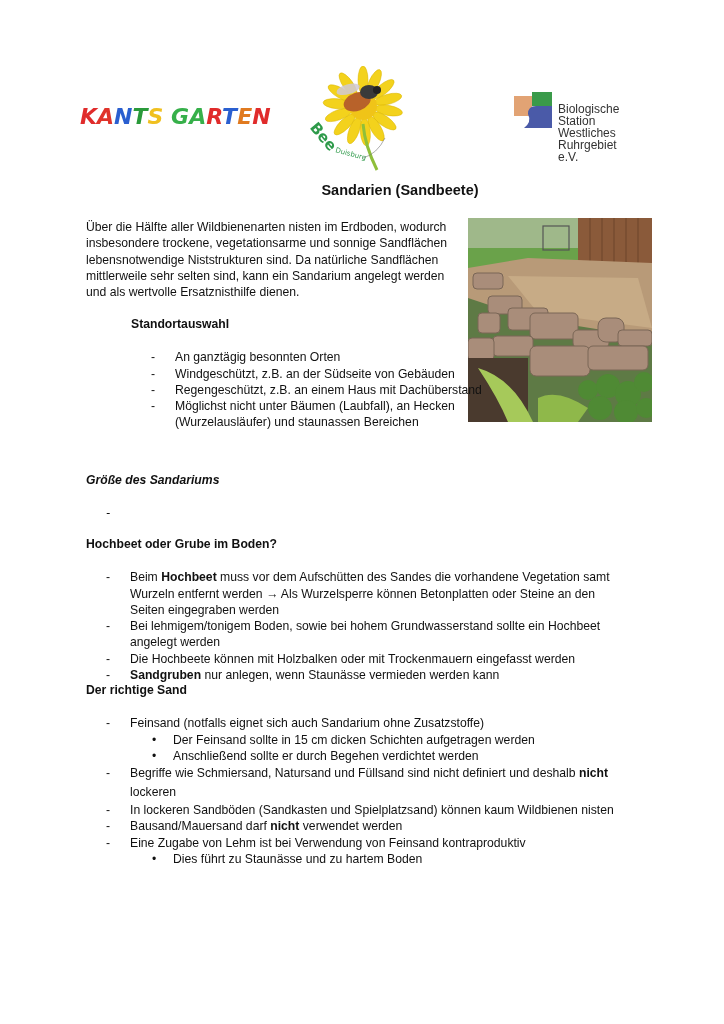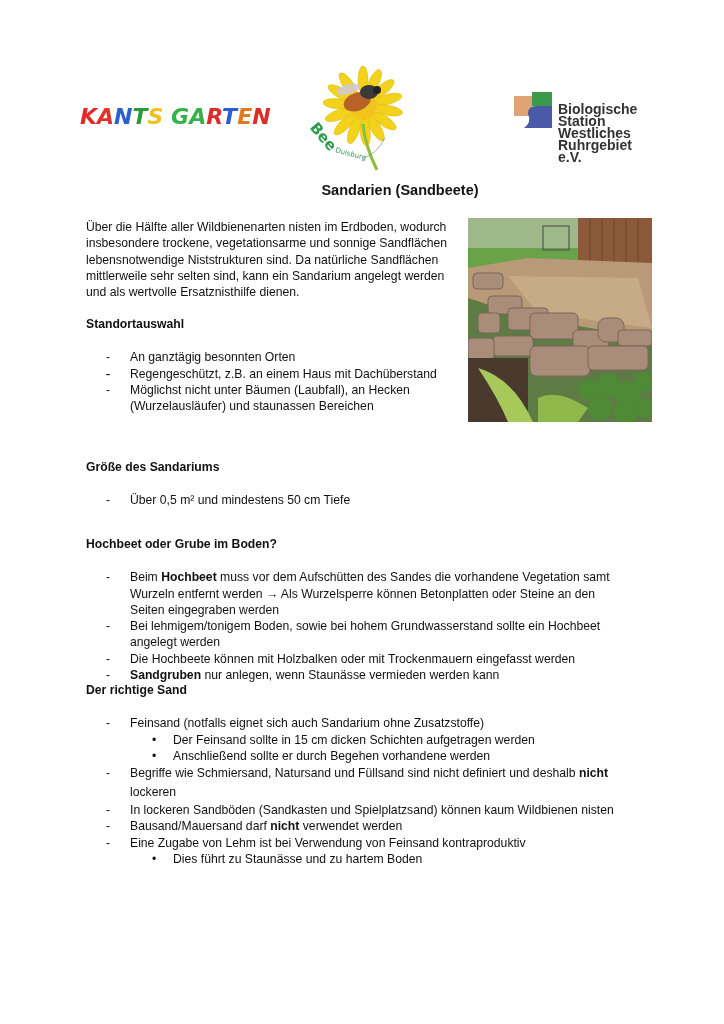--- a/index.html
+++ b/index.html
@@ -3,21 +3,21 @@
 <meta charset="utf-8">
 <style>
   html, body { margin:0; padding:0; background:#ffffff; }
   body { width:724px; height:1024px; position:relative; overflow:hidden;
          font-family:"Liberation Sans", "DejaVu Sans", sans-serif; color:#111; }
   .abs { position:absolute; }
   .logo-kants { left:80px; top:104px; width:145px; height:28px;text-align:right; }
   .logo-kants span { font-family:"DejaVu Sans", sans-serif; font-weight:bold; font-size:22px; letter-spacing:0px; font-style:italic; }
   .logo-bee { left:305px; top:66px; width:110px; height:110px; }
   .logo-bio { left:514px; top:92px; width:120px; height:60px; }
-  .bio-text { position:absolute; left:44px; top:11px; font-size:14px; line-height:12px; color:#333;font-weight:bold; }
+  .bio-text { position:absolute; left:44px; top:11px; font-size:12px; line-height:12px; color:#333; }
   .title { left:0; width:724px; top:182px; text-align:center; font-weight:bold; font-size:14.5px;padding-left:38px; }
   .body { position:absolute; left:86px; font-size:12.2px; line-height:16.3px; }
   .intro { top:219px; width:375px; }
   .h { font-weight:bold; font-size:12.2px; }
   .li { position:relative; padding-left:44px; }
   .li .dash { position:absolute; left:20px; top:0; }
   .sub { position:relative; padding-left:87px; }
   .sub .dot { position:absolute; left:66px; top:0; }
   .photo { left:468px; top:218px; width:184px; height:204px; overflow:hidden; }
   b { font-weight:bold; }
@@ -115,48 +115,48 @@
         <circle cx="140" cy="168" r="12"></circle>
       <circle cx="160" cy="176" r="13"></circle>
         <circle cx="176" cy="164" r="10"></circle>
       <circle cx="132" cy="190" r="12"></circle>
         <circle cx="158" cy="194" r="12"></circle>
       <circle cx="178" cy="190" r="10"></circle>
     </g>
   </svg>
 </div>
 
-<div class="body" style="top:316px;width:560px;">
+<div class="body" style="top:316px;width:560px;margin-left:45px;">
   <div class="h">Standortauswahl</div>
   <div style="height:17px"></div>
   <div class="li"><span class="dash">-</span><span>An ganztägig besonnten Orten</span></div>
-  <div class="li"><span class="dash">-</span></div>
+  <div class="li"><span class="dash">-</span><span>Windgeschützt, z.B. an der Südseite von Gebäuden</span></div>
   <div class="li"><span class="dash">-</span><span>Regengeschützt, z.B. an einem Haus mit Dachüberstand</span></div>
   <div class="li"><span class="dash">-</span><span>Möglichst nicht unter Bäumen (Laubfall), an Hecken</span><br><span>(Wurzelausläufer) und staunassen Bereichen</span></div>
 </div>
 
-<div class="body" style="top:459px;width:560px;">
+<div class="body" style="top:472px;width:560px;font-style:italic;">
   <div class="h">Größe des Sandariums</div>
   <div style="height:17px"></div>
-  <div class="li"><span class="dash">-</span><span>Über 0,5 m² und mindestens 50 cm Tiefe</span></div>
+  <div class="li"><span class="dash">-</span></div>
 </div>
 
 <div class="body" style="top:536px;width:540px;">
   <div class="h">Hochbeet oder Grube im Boden?</div>
   <div style="height:17px"></div>
   <div class="li"><span class="dash">-</span><span>Beim </span><b>Hochbeet</b><span> muss vor dem Aufschütten des Sandes die vorhandene Vegetation samt Wurzeln entfernt werden → Als Wurzelsperre können Betonplatten oder Steine an den Seiten eingegraben werden</span></div>
   <div class="li"><span class="dash">-</span><span>Bei lehmigem/tonigem Boden, sowie bei hohem Grundwasserstand sollte ein Hochbeet angelegt werden</span></div>
   <div class="li"><span class="dash">-</span><span>Die Hochbeete können mit Holzbalken oder mit Trockenmauern eingefasst werden</span></div>
   <div class="li"><span class="dash">-</span><b>Sandgruben</b><span> nur anlegen, wenn Staunässe vermieden werden kann</span></div>
 </div>
 
 <div class="body" style="top:682px;width:540px;">
   <div class="h">Der richtige Sand</div>
   <div style="height:17px"></div>
   <div class="li"><span class="dash">-</span><span>Feinsand (notfalls eignet sich auch Sandarium ohne Zusatzstoffe)</span></div>
   <div class="sub"><span class="dot">•</span><span>Der Feinsand sollte in 15 cm dicken Schichten aufgetragen werden</span></div>
-  <div class="sub"><span class="dot">•</span><span>Anschließend sollte er durch Begehen vorhandene werden</span></div>
+  <div class="sub"><span class="dot">•</span><span>Anschließend sollte er durch Begehen verdichtet werden</span></div>
   <div class="li" style="line-height:19px"><span class="dash">-</span><span>Begriffe wie Schmiersand, Natursand und Füllsand sind nicht definiert und deshalb </span><b>nicht</b><span> lockeren</span></div>
   <div class="li"><span class="dash">-</span><span>In lockeren Sandböden (Sandkasten und Spielplatzsand) können kaum Wildbienen nisten</span></div>
   <div class="li"><span class="dash">-</span><span>Bausand/Mauersand darf </span><b>nicht</b><span> verwendet werden</span></div>
   <div class="li"><span class="dash">-</span><span>Eine Zugabe von Lehm ist bei Verwendung von Feinsand kontraproduktiv</span></div>
   <div class="sub"><span class="dot">•</span><span>Dies führt zu Staunässe und zu hartem Boden</span></div>
 </div>
 
 </body></html>

